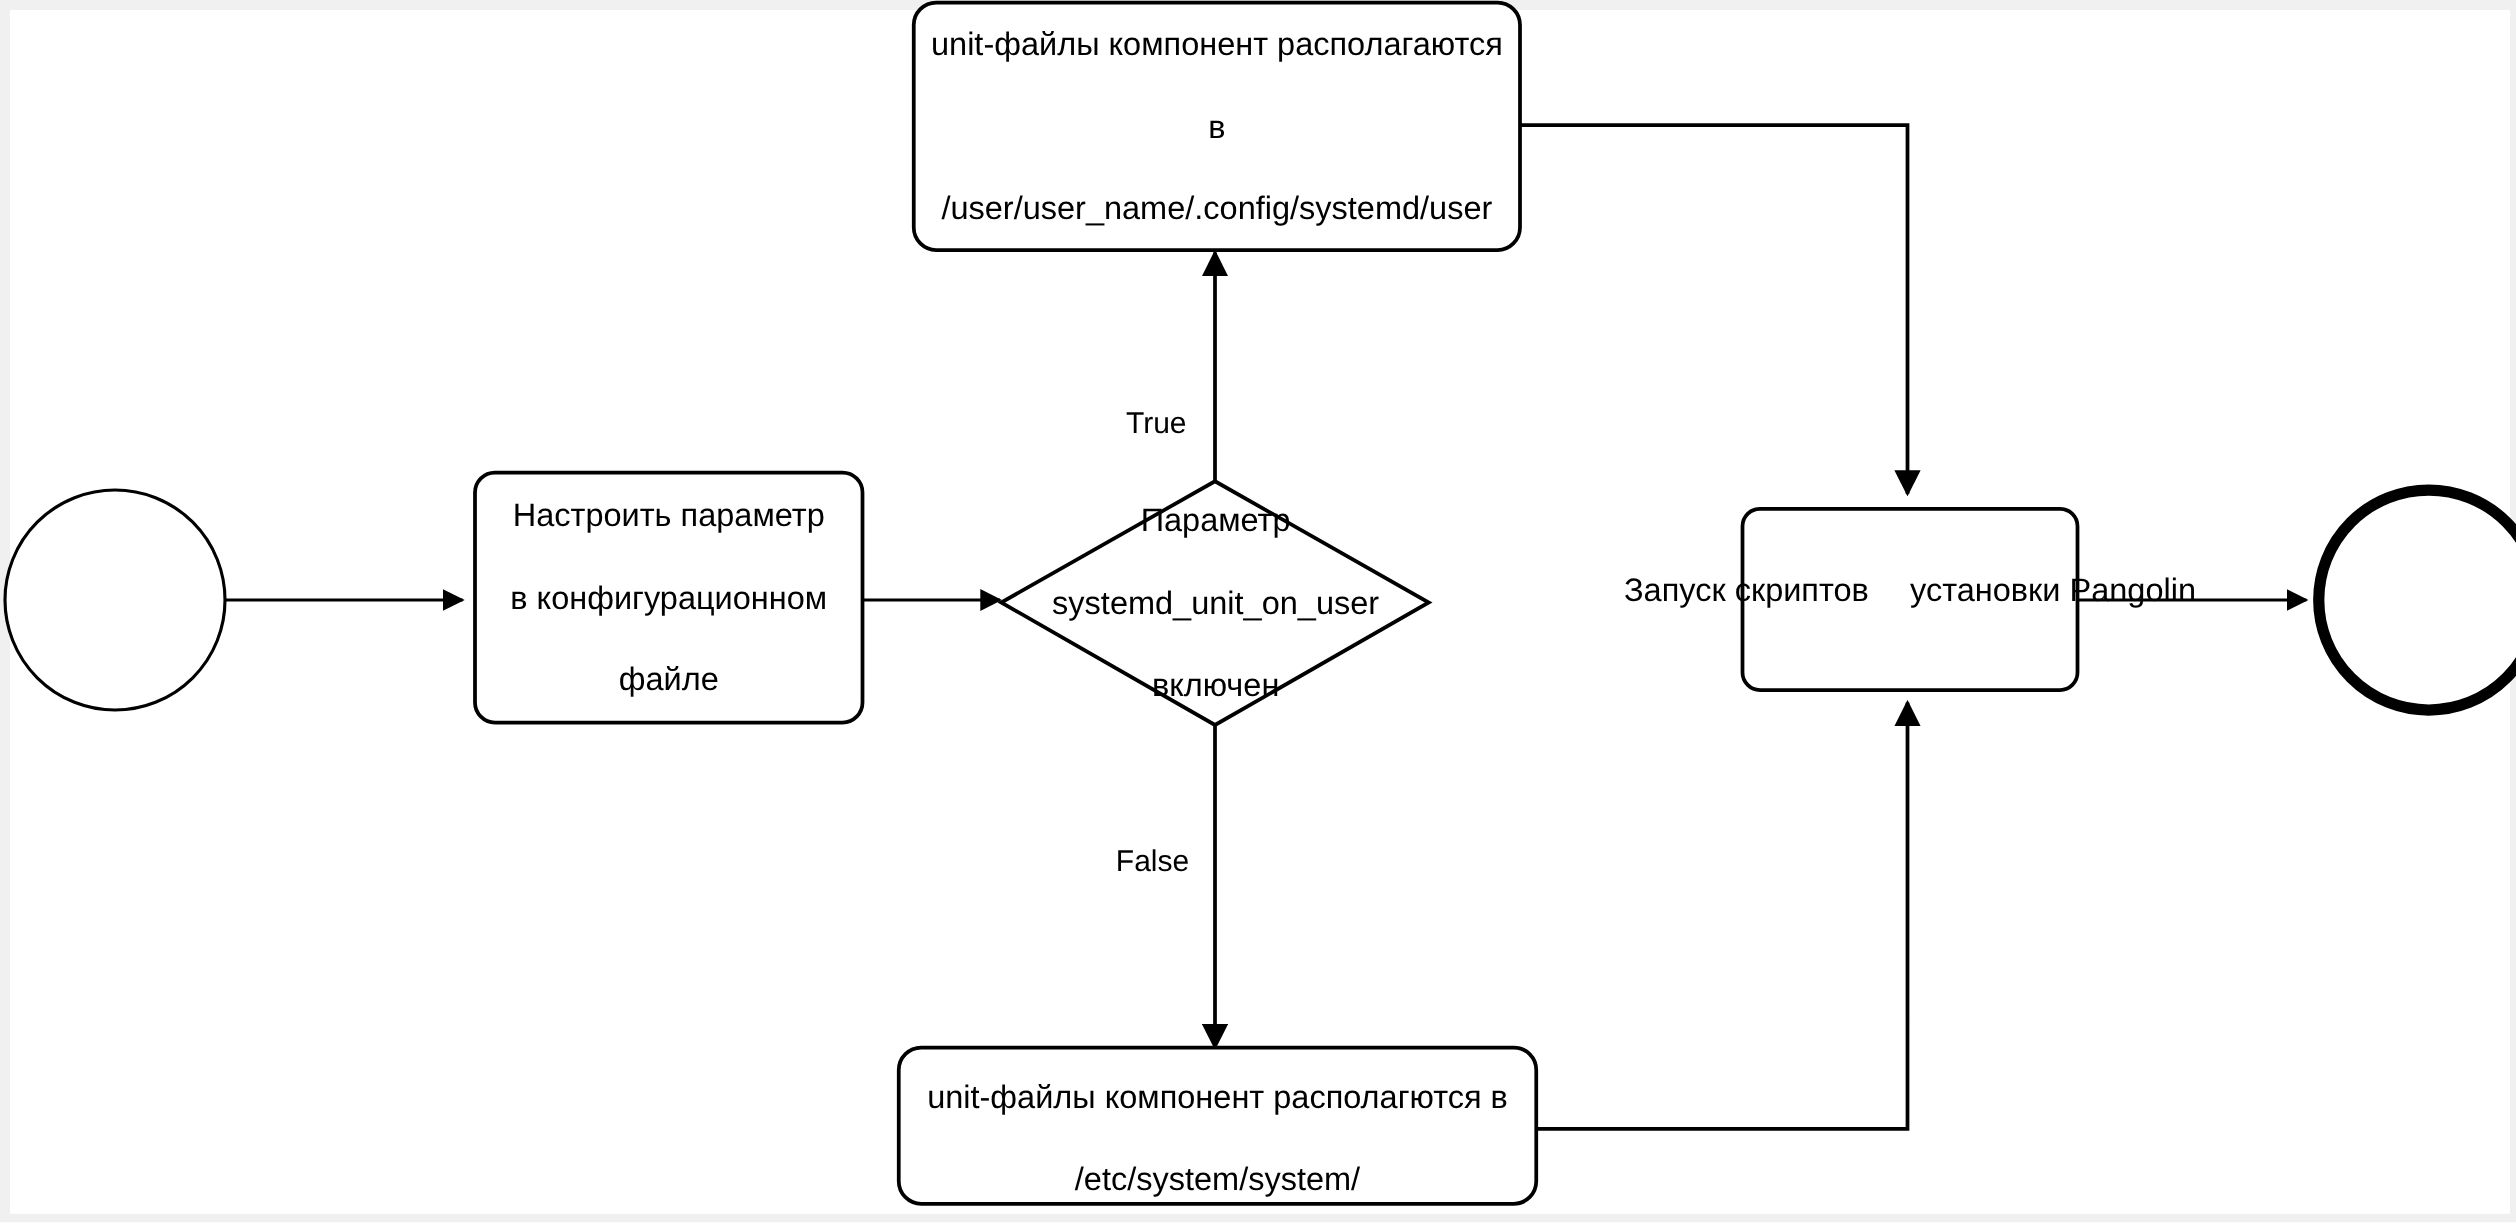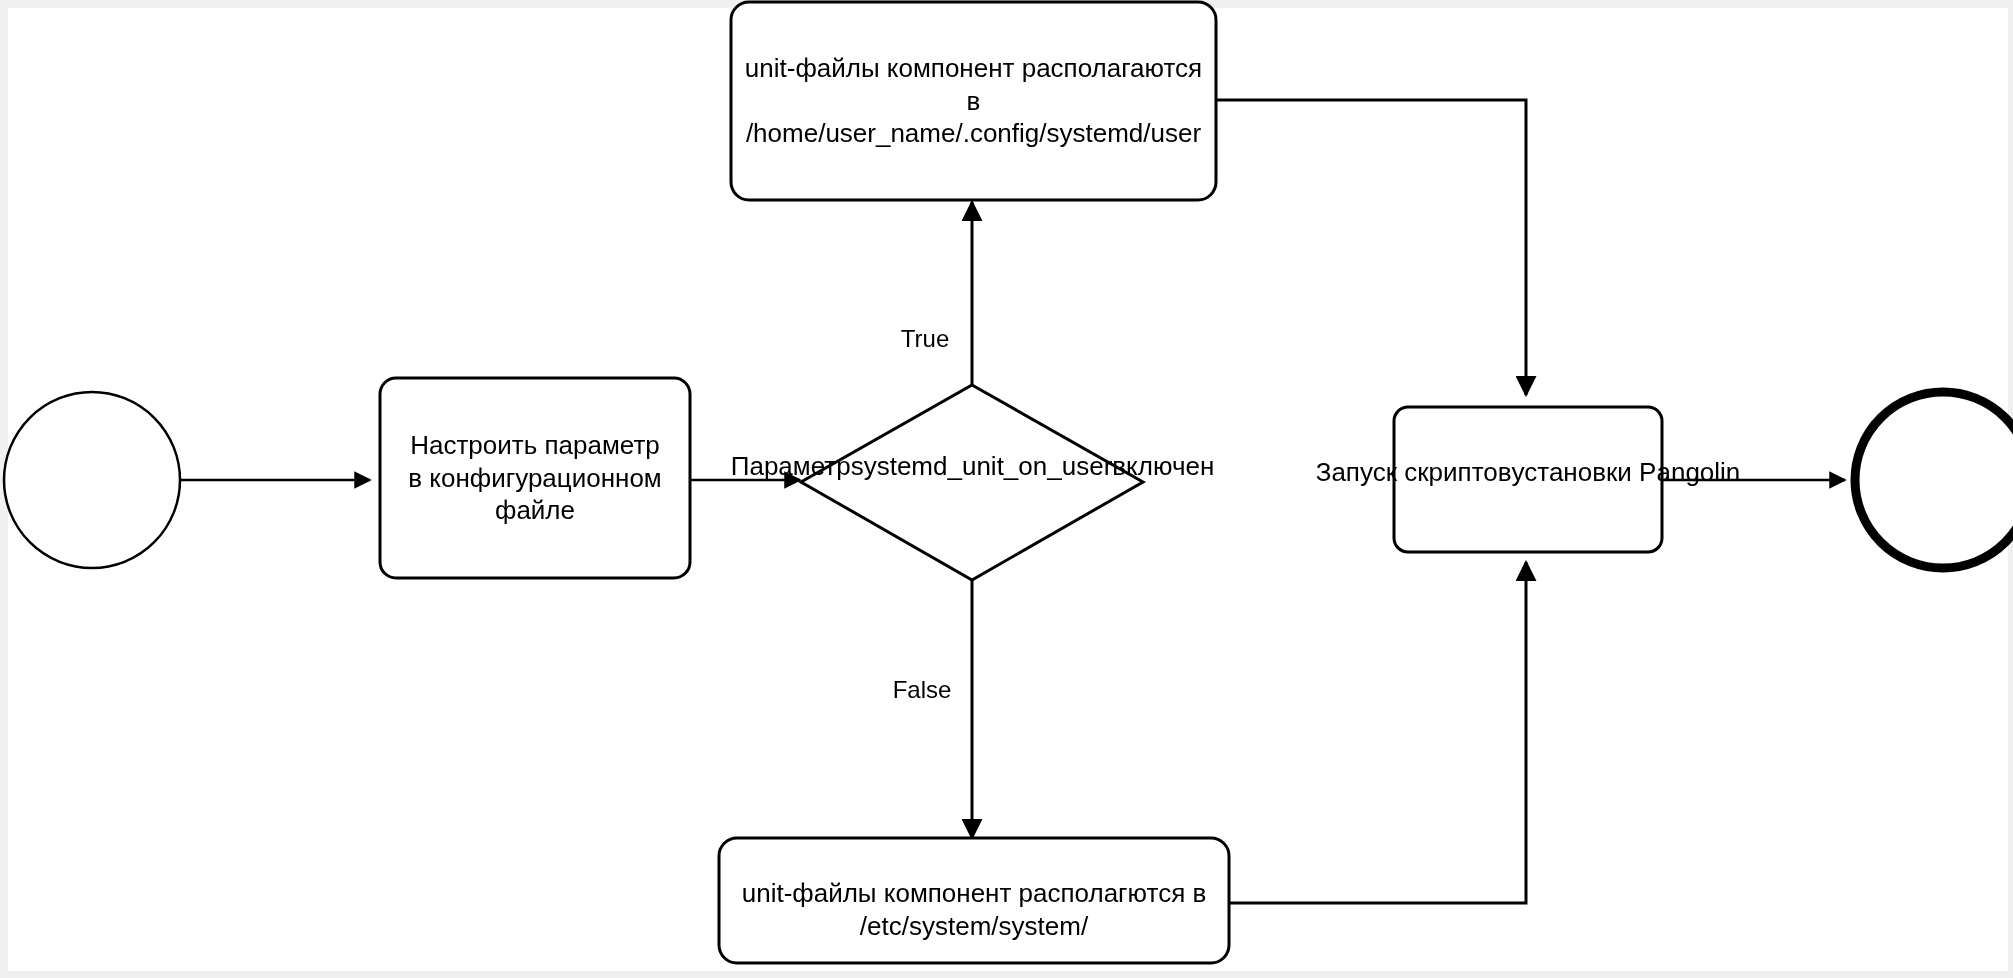--- a/index.html
+++ b/index.html
@@ -37,20 +37,21 @@
   .node-text {
     position: absolute;
     display: flex;
     align-items: center;
     justify-content: center;
     text-align: center;
     color: #000000;
     line-height: 1.26;
     white-space: pre;
     pointer-events: none;
+    gap: 33px;
   }
   .node-text.box-label { font-size: 26px; }
   .node-text.diamond-label { font-size: 26px; }
   .edge-label {
     position: absolute;
     color: #000000;
     font-size: 24px;
     text-align: center;
     white-space: pre;
   }
@@ -93,30 +94,30 @@
     <rect x="1394" y="407" width="268" height="145" rx="14" ry="14" fill="#ffffff" stroke="#000000" stroke-width="3"></rect>
 
     <line x1="1662" y1="480" x2="1845" y2="480" stroke="#000000" stroke-width="2.5" marker-end="url(#arrow)"></line>
 
     <circle cx="1943" cy="480" r="88" fill="#ffffff" stroke="#000000" stroke-width="9"></circle>
   </svg>
 
   <div class="node-text box-label" style="left:725px; top:2px; width:497px; height:198px; flex-direction:column;">
     <span>unit-файлы компонент располагаются</span>
     <span>в</span>
-    <span>/home/user_name/.config/systemd/user</span>
+    <span>/user/user_name/.config/systemd/user</span>
   </div>
 
   <div class="node-text box-label" style="left:380px; top:378px; width:310px; height:200px; flex-direction:column;">
     <span>Настроить параметр</span>
     <span>в конфигурационном</span>
     <span>файле</span>
   </div>
 
-  <div class="node-text diamond-label" style="left:820px; top:389px; width:305px; height:155px; flex-direction:row;text-align:right;">
+  <div class="node-text diamond-label" style="left:820px; top:405px; width:305px; height:155px; flex-direction:column;text-align:right;">
     <span>Параметр</span>
     <span>systemd_unit_on_user</span>
     <span>включен</span>
   </div>
 
   <div class="node-text box-label" style="left:719px; top:838px; width:510px; height:144px; flex-direction:column;">
     <span>unit-файлы компонент располагются в</span>
     <span>/etc/system/system/</span>
   </div>
 

